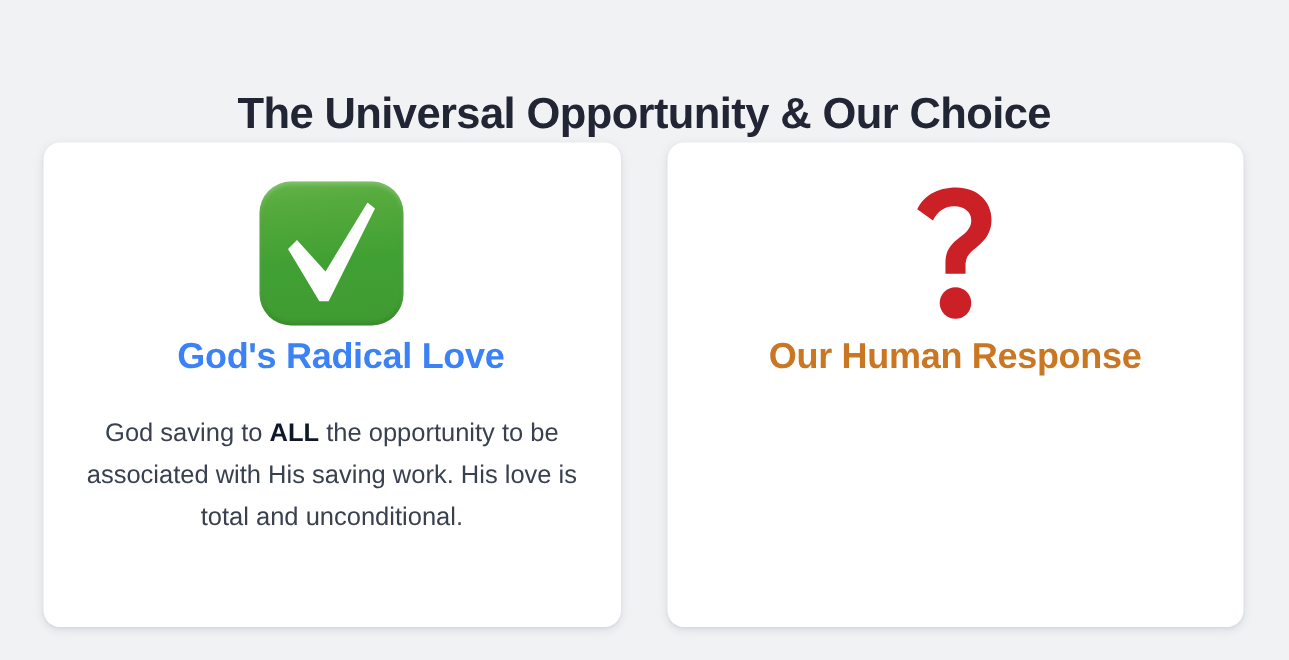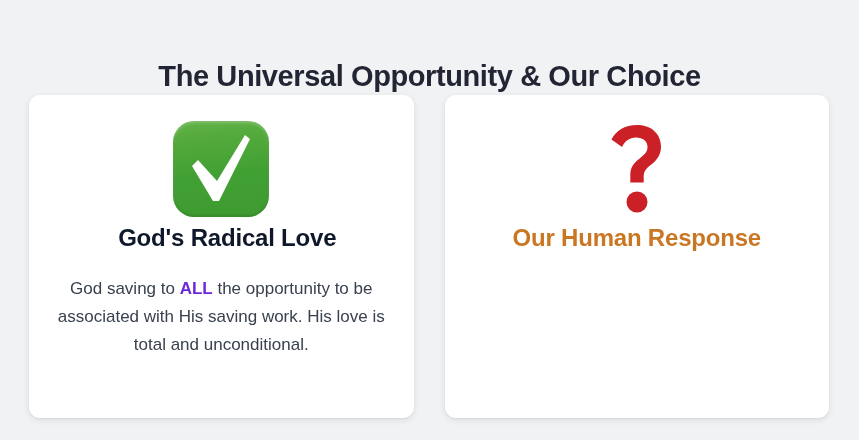--- a/index.html
+++ b/index.html
@@ -100,32 +100,32 @@
   .card-heading {
     font-size: 24px;
     font-weight: bold;
     letter-spacing: -0.2px;
     line-height: 1.2;
     text-align: center;
     margin: 0 0 22px 0;
     font-family: "Liberation Sans", sans-serif;
     white-space: nowrap;
   }
-  .card-heading.green { color: #0f172a; margin-left: 12px; }
+  .card-heading.green { color: #3b82f6; margin-left: 12px; }
   .card-heading.orange { color: #ca7724; text-align: center; }
 
   .card-body {
     font-size: 17px;
     line-height: 28px;
     color: #39414f;
     text-align: center;
     margin: 0;
     max-width: 330px;
   }
-  .card-body b { font-weight: bold; color: #6d28d9; }
+  .card-body b { font-weight: bold; color: #0f172a; }
 </style>
 </head>
 <body>
 
 <div class="page">
 
   <div class="page-title">The Universal Opportunity &amp; Our Choice</div>
 
   <div class="cards">
 

